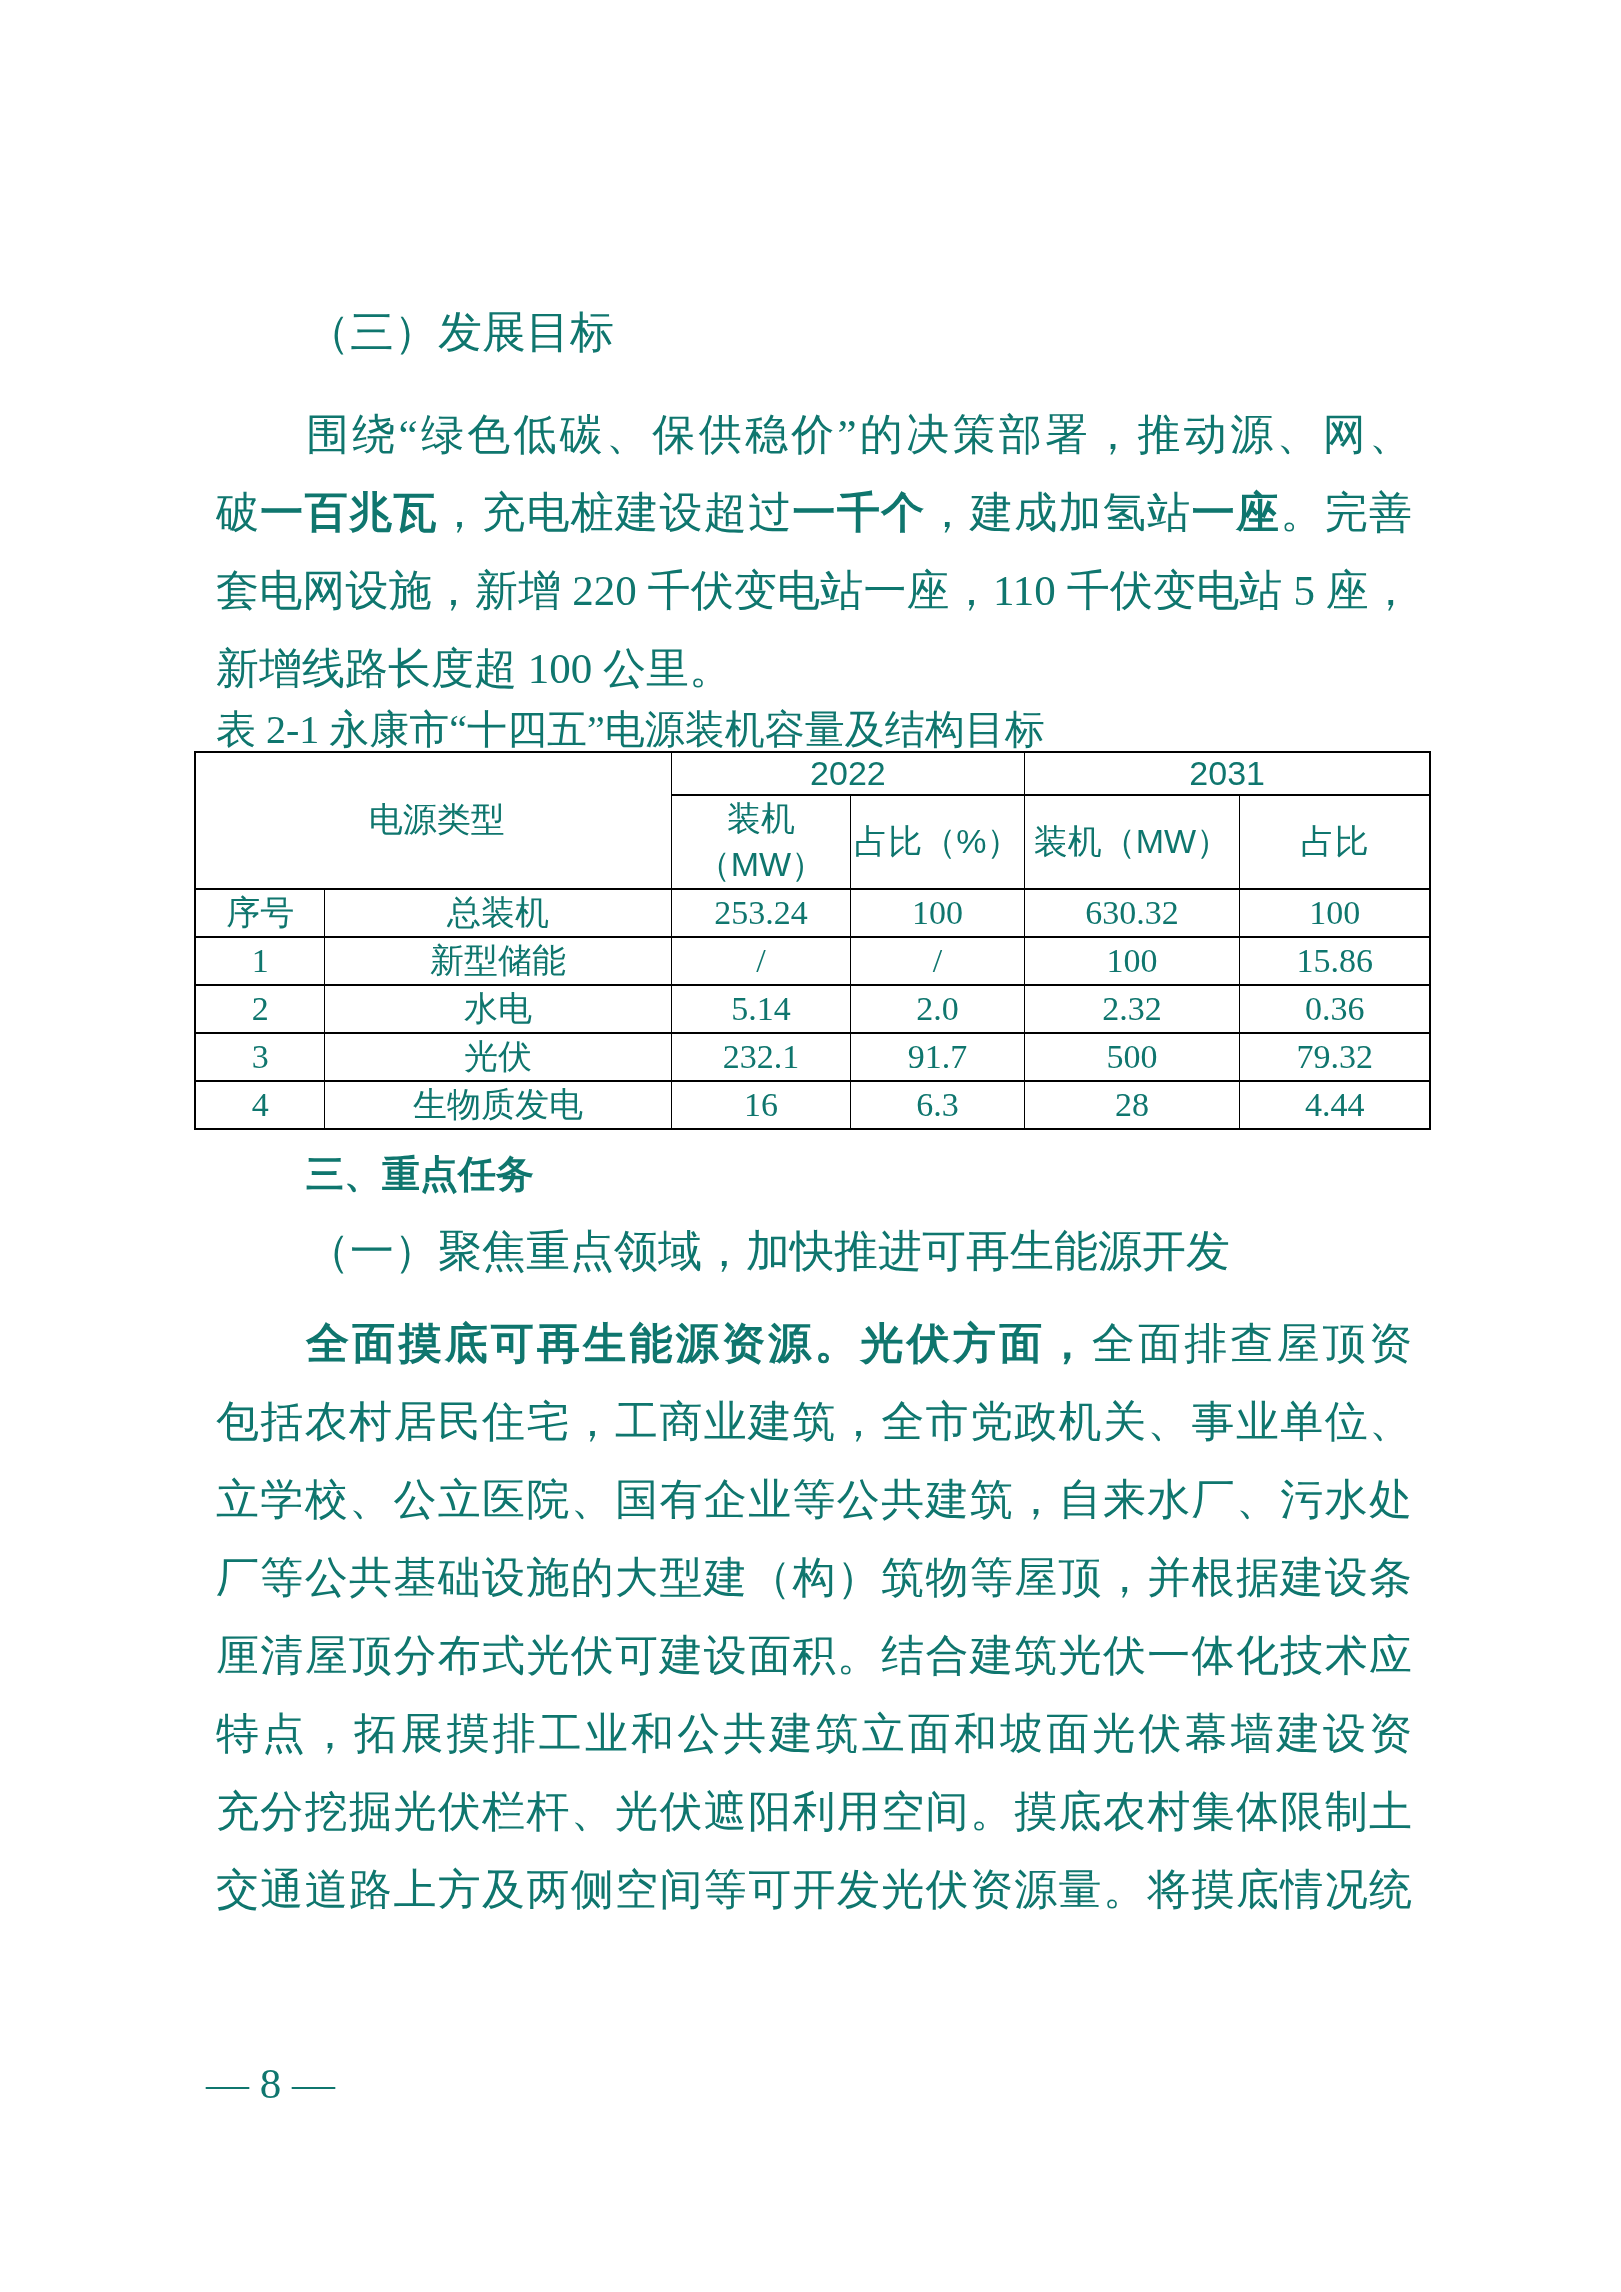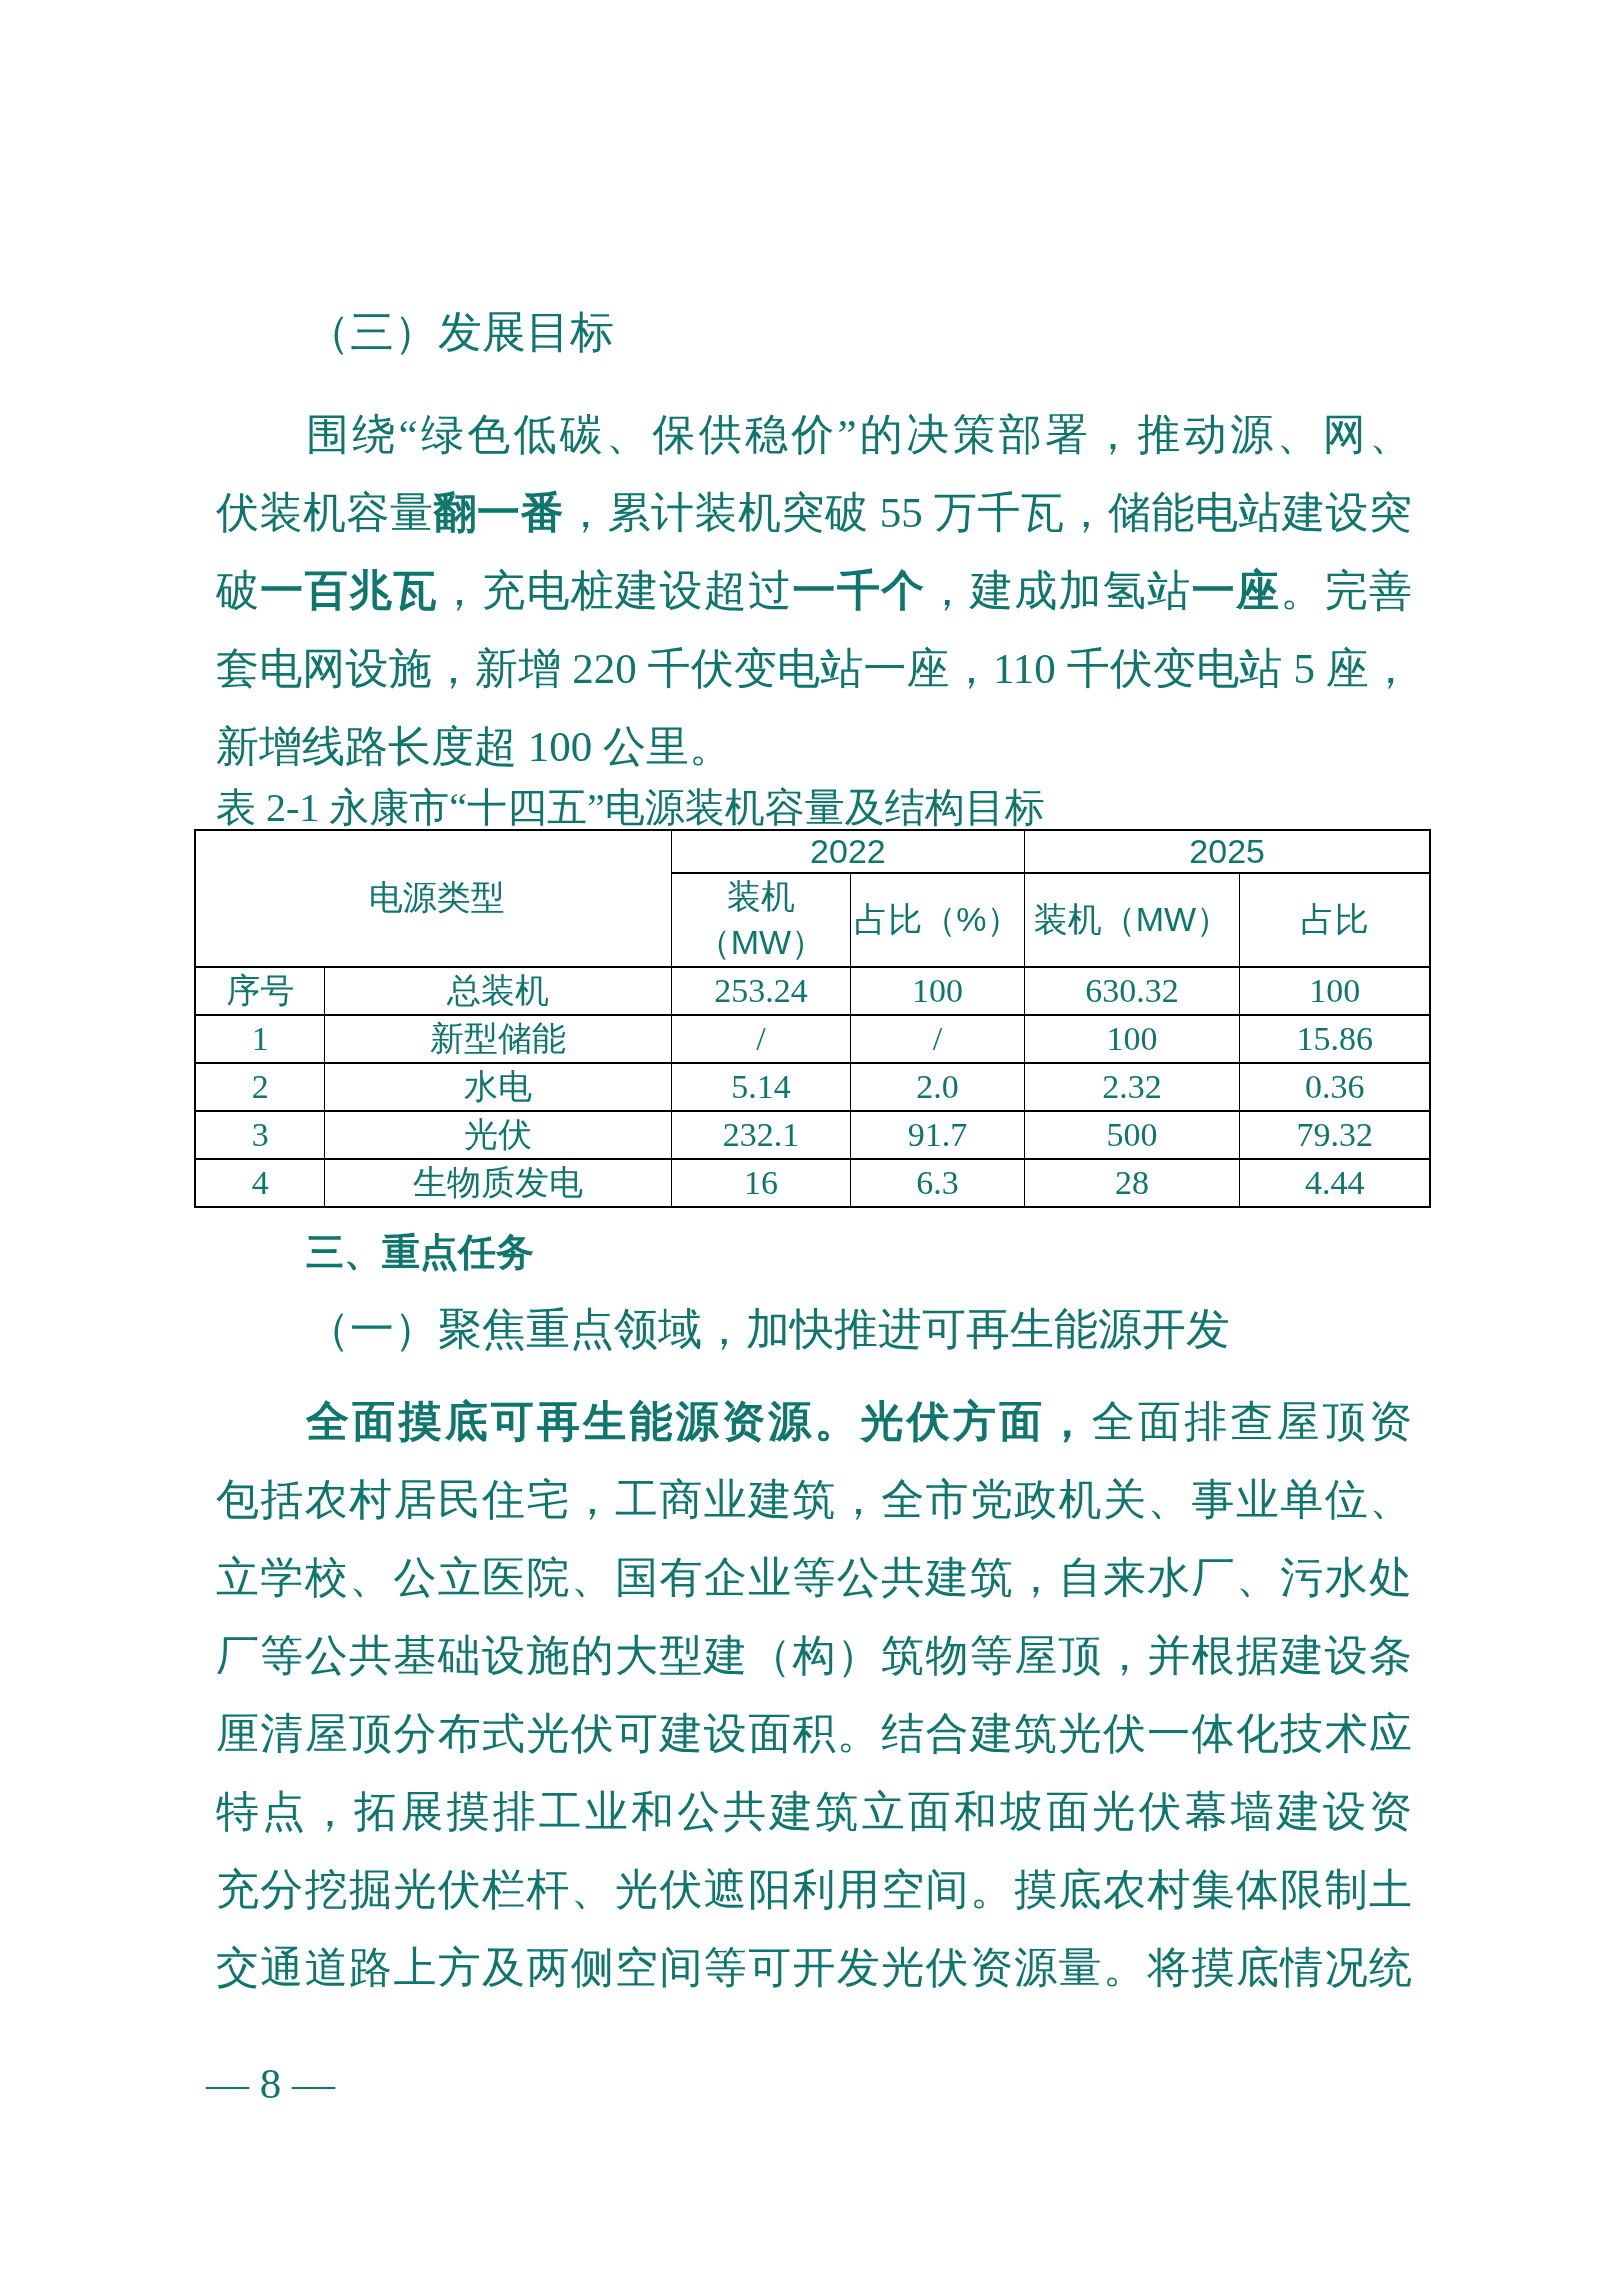--- a/index.html
+++ b/index.html
@@ -78,42 +78,41 @@
 </head>
 <body>
 
 <div class="page">
   <div class="content">
 
     <h2 class="h-kai">（三）发展目标</h2>
 
     <div class="para" style="margin-top:23.5px;">
       <div class="line first"><span>围绕“绿色低碳、保供稳价”的决策部署，推动源、网、荷、</span></div>
-      <div class="line"><span>伏装机容量</span><span class="seg-b">翻一番</span><span>，累计装机突破 55 万千瓦，储能电站建设突</span></div>
       <div class="line"><span>破</span><span class="seg-b">一百兆瓦</span><span>，充电桩建设超过</span><span class="seg-b">一千个</span><span>，建成加氢站</span><span class="seg-b">一座</span><span>。完善配</span></div>
       <div class="line"><span>套电网设施，新增 220 千伏变电站一座，110 千伏变电站 5 座，</span></div>
       <div class="line last"><span>新增线路长度超 100 公里。</span></div>
     </div>
 
     <div class="table-caption">表 2-1 永康市“十四五”电源装机容量及结构目标</div>
 
     <table class="cap-table">
       <colgroup>
         <col style="width:129px">
           <col style="width:347px">
         <col style="width:179px">
           <col style="width:174px">
         <col style="width:215px">
           <col style="width:191px">
       </colgroup>
       <thead>
         <tr>
           <th class="typecell" colspan="2" rowspan="2">电源类型</th>
           <th colspan="2">2022</th>
-          <th colspan="2">2025</th>
+          <th colspan="2">2031</th>
         </tr>
         <tr class="sub">
           <th>装机（MW）</th>
           <th>占比（%）</th>
           <th>装机（MW）</th>
           <th>占比</th>
         </tr>
       </thead>
       <tbody>
         <tr>

